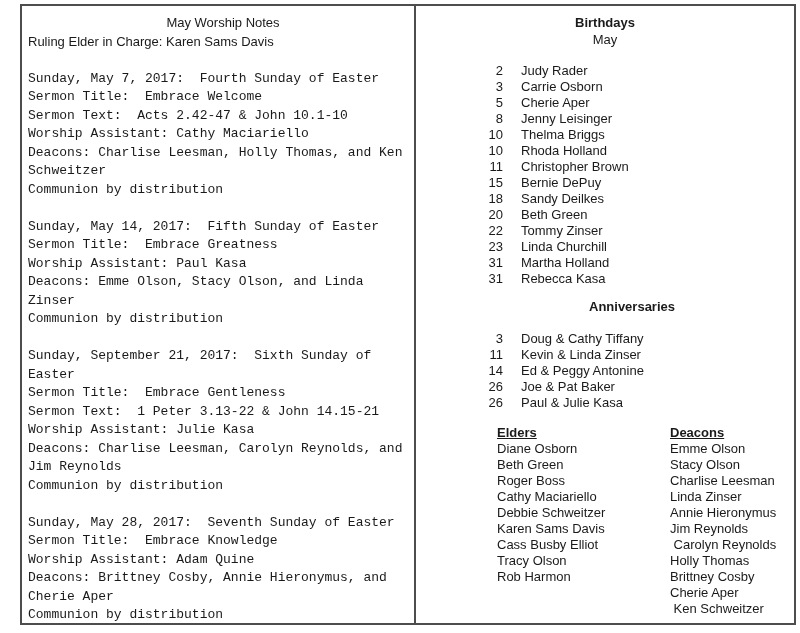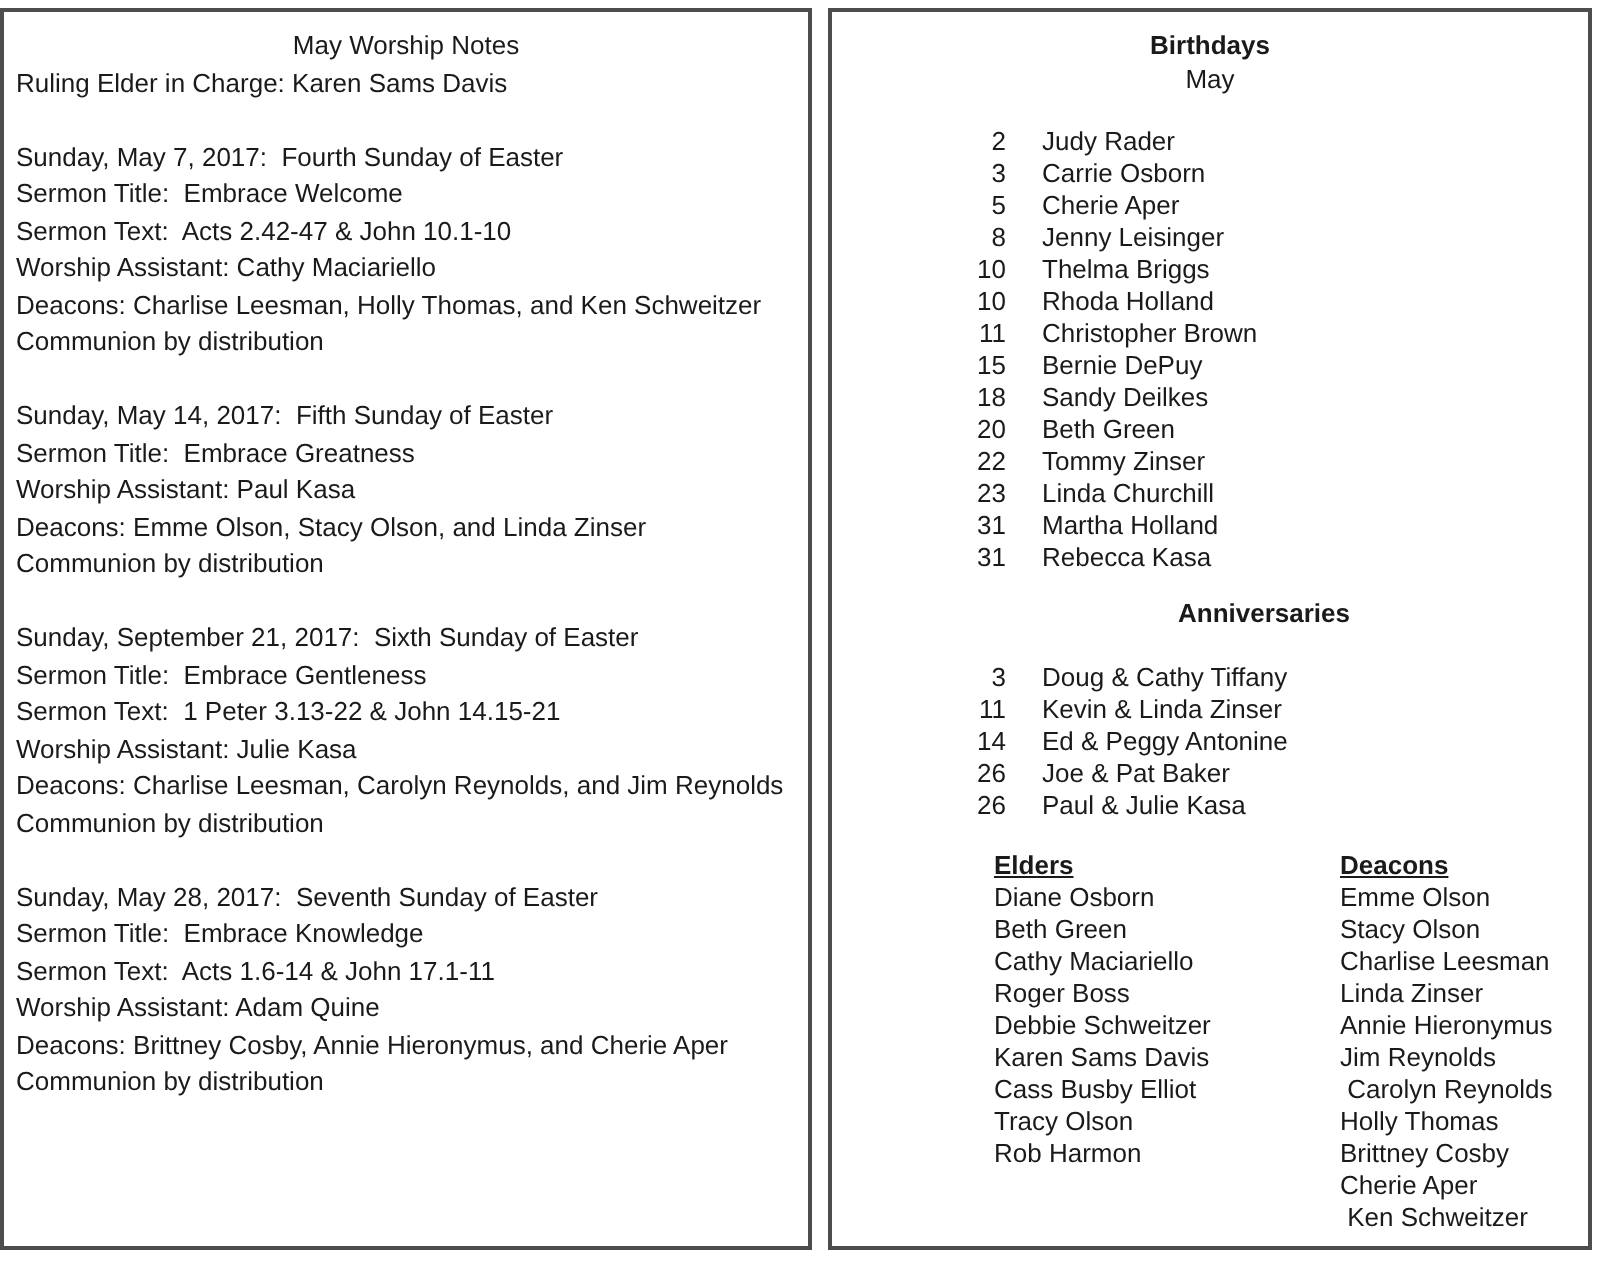--- a/index.html
+++ b/index.html
@@ -18,40 +18,41 @@
   }
   .panel {
     position: absolute;
     top: 4px;
     height: 621px;
     border: 2px solid #4d4d4d;
     background: #ffffff;
     box-sizing: border-box;
   }
   #left-panel {
-    left: 0;
+    left: 20px;
     width: 406px;
     padding: 8px 6px 0 6px;
   }
   #right-panel {
     left: 414px;
     width: 382px;
     padding: 8px 0 0 0;
   }
   
   .line {
     line-height: 18.5px;
     min-height: 18.5px;
     white-space: pre-wrap;
   }
   .center {
     text-align: center;
   }
   .service-block {
     margin-top: 18.5px; 
+    font-family: Liberation Mono, monospace;
   }
   #ruling-elder-line { margin-top: 0; }
   #services-list .service-block:first-child { margin-top: 18.5px; }
   
   .rp-title {
     text-align: center;
     font-weight: bold;
     line-height: 18px;
   }
   .rp-subtitle {
@@ -128,21 +129,20 @@
         <div class="line">Sermon Title:  Embrace Gentleness</div>
         <div class="line">Sermon Text:  1 Peter 3.13-22 &amp; John 14.15-21</div>
         <div class="line">Worship Assistant: Julie Kasa</div>
         <div class="line">Deacons: Charlise Leesman, Carolyn Reynolds, and Jim Reynolds</div>
         <div class="line">Communion by distribution</div>
       </div>
 
       <div class="service-block">
         <div class="line">Sunday, May 28, 2017:  Seventh Sunday of Easter</div>
         <div class="line">Sermon Title:  Embrace Knowledge</div>
-        <div class="line">Sermon Text:  Acts 1.6-14 &amp; John 17.1-11</div>
         <div class="line">Worship Assistant: Adam Quine</div>
         <div class="line">Deacons: Brittney Cosby, Annie Hieronymus, and Cherie Aper</div>
         <div class="line">Communion by distribution</div>
       </div>
     </div>
 </div>
 
 <div class="panel" id="right-panel">
 
   <div class="rp-title" id="birthdays-title">Birthdays</div>
@@ -253,23 +253,23 @@
 
   <div id="officer-columns">
     <div id="elders-column">
       <div class="officer-header">Elders</div>
       <div>
 
           <div class="officer-name">Diane Osborn</div>
 
           <div class="officer-name">Beth Green</div>
 
+          <div class="officer-name">Roger Boss</div>
+
           <div class="officer-name">Cathy Maciariello</div>
-
-          <div class="officer-name">Roger Boss</div>
 
           <div class="officer-name">Debbie Schweitzer</div>
 
           <div class="officer-name">Karen Sams Davis</div>
 
           <div class="officer-name">Cass Busby Elliot</div>
 
           <div class="officer-name">Tracy Olson</div>
 
           <div class="officer-name">Rob Harmon</div>

